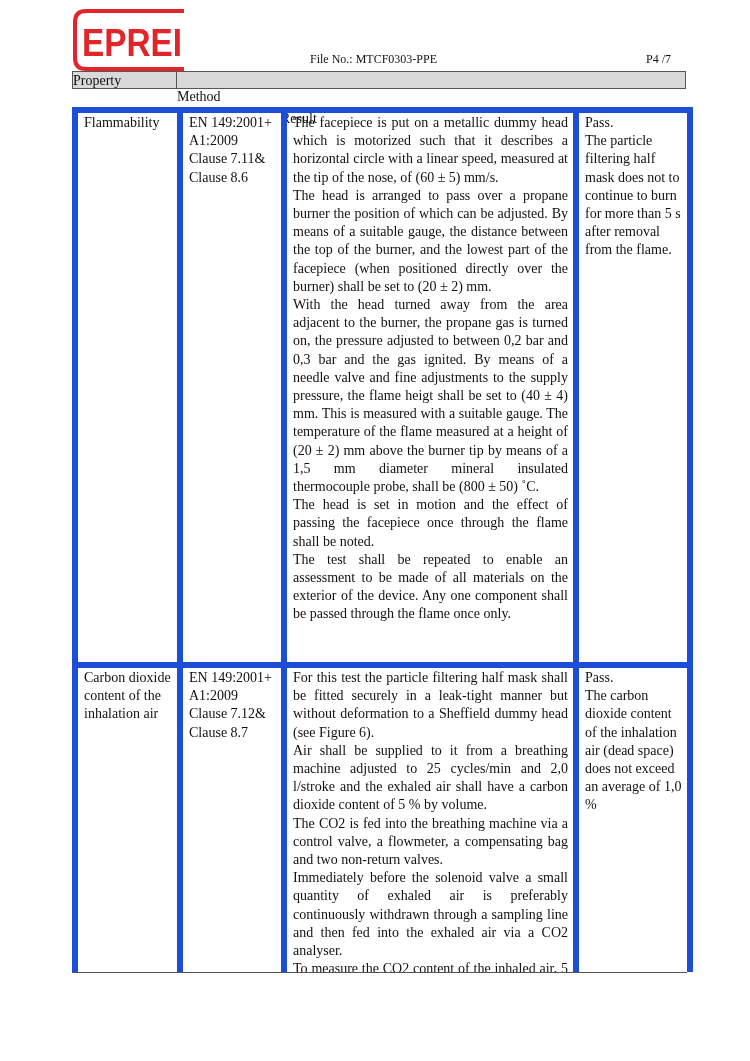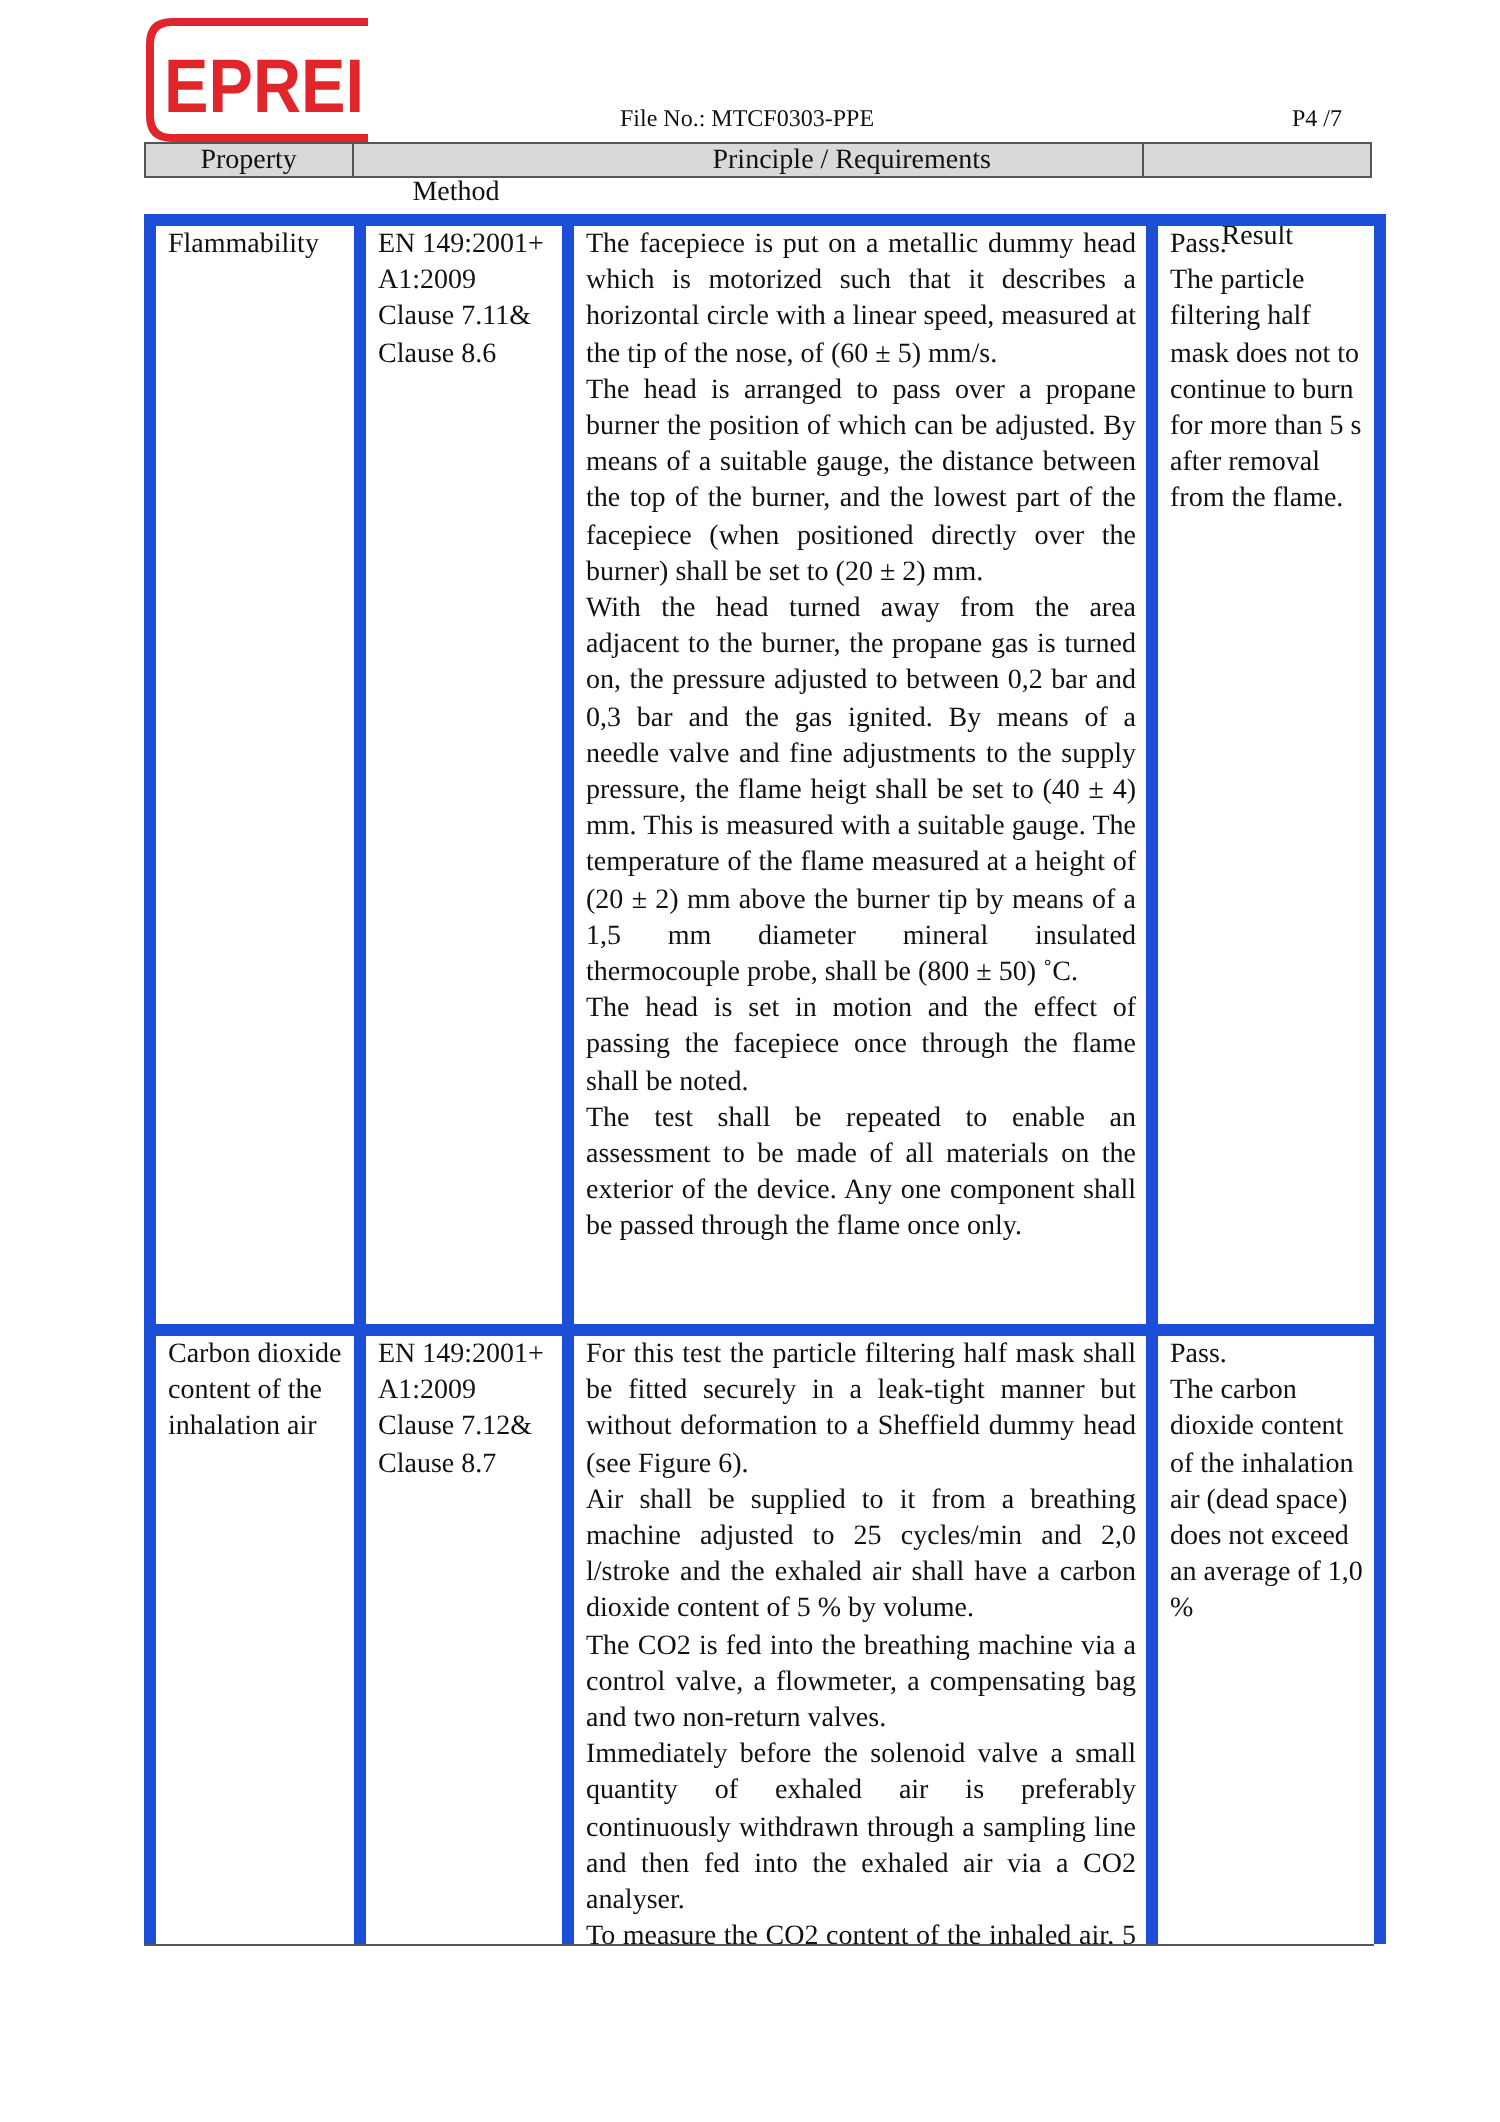--- a/index.html
+++ b/index.html
@@ -3,21 +3,21 @@
 <meta charset="utf-8">
 <style>
   html, body { margin:0; padding:0; background:#ffffff; }
   body { width:750px; height:1061px; position:relative; overflow:hidden;
          font-family:"Liberation Serif", "DejaVu Serif", serif; color:#111; }
   .logo { position:absolute; left:72px; top:8px; width:115px; height:63px; }
   .file-no { position:absolute; left:310px; top:52px; font-size:12px; }
   .page-no { position:absolute; left:626px; top:52px; font-size:12px;margin-left:20px; }
   .hdr { position:absolute; left:72px; top:71px; width:614px; height:18px;
          border:1px solid #555; background:#d9d9d9; display:flex; box-sizing:border-box; }
-  .hdr div { font-size:14px; text-align:center; line-height:17px; border-right:1px solid #555; box-sizing:border-box; }
+  .hdr div { font-size:14px; line-height:17px; border-right:1px solid #555; box-sizing:border-box; }
   .hdr div:last-child { border-right:none;margin-top:38px; }
   .c1 { width:104px; } .c2 { width:104px;margin-top:16px; } .c3 { width:293px; } .c4 { width:113px; }
   table.main { position:absolute; left:72px; top:107px; width:615px; border-collapse:collapse; table-layout:fixed; }
   table.main td { border:6px solid #1d4ed8; vertical-align:top; font-size:14px; line-height:18.2px; padding:1px 5px 0 6px; }
   td.principle p { margin:0; text-align:justify; text-align-last:left; }
   td.principle { padding-right:6px; }
   .row1 td { height:548px; }
   .row2 td { height:305px;font-family:Liberation Serif, serif; }
   .tbl-bottom-clip { position:absolute; left:0; top:972px; width:750px; height:90px; background:#fff; }
   .bottom-line { position:absolute; left:72px; top:972px; width:615px; height:1px; background:#555; }
@@ -29,21 +29,20 @@
   <path d="M112 3 H14 Q3 3 3 14 V50 Q3 61 14 61 H112" fill="none" stroke="#e0262b" stroke-width="4"></path>
   <text x="10" y="48" font-family="Liberation Sans, sans-serif" font-size="38" font-weight="bold" fill="#e0262b" textLength="100" lengthAdjust="spacingAndGlyphs">EPREI</text>
 </svg>
 
 <div class="file-no">File No.: MTCF0303-PPE</div>
 <div class="page-no">P4 /7</div>
 
 <div class="hdr">
   <div class="c1">Property</div>
   <div class="c2">Method</div>
-  <div class="c3">Principle / Requirements</div>
   <div class="c4">Result</div>
 </div>
 
 <table class="main">
   <colgroup>
       <col style="width:105px">
       <col style="width:104px">
       <col style="width:292px">
       <col style="width:114px">
     </colgroup>

